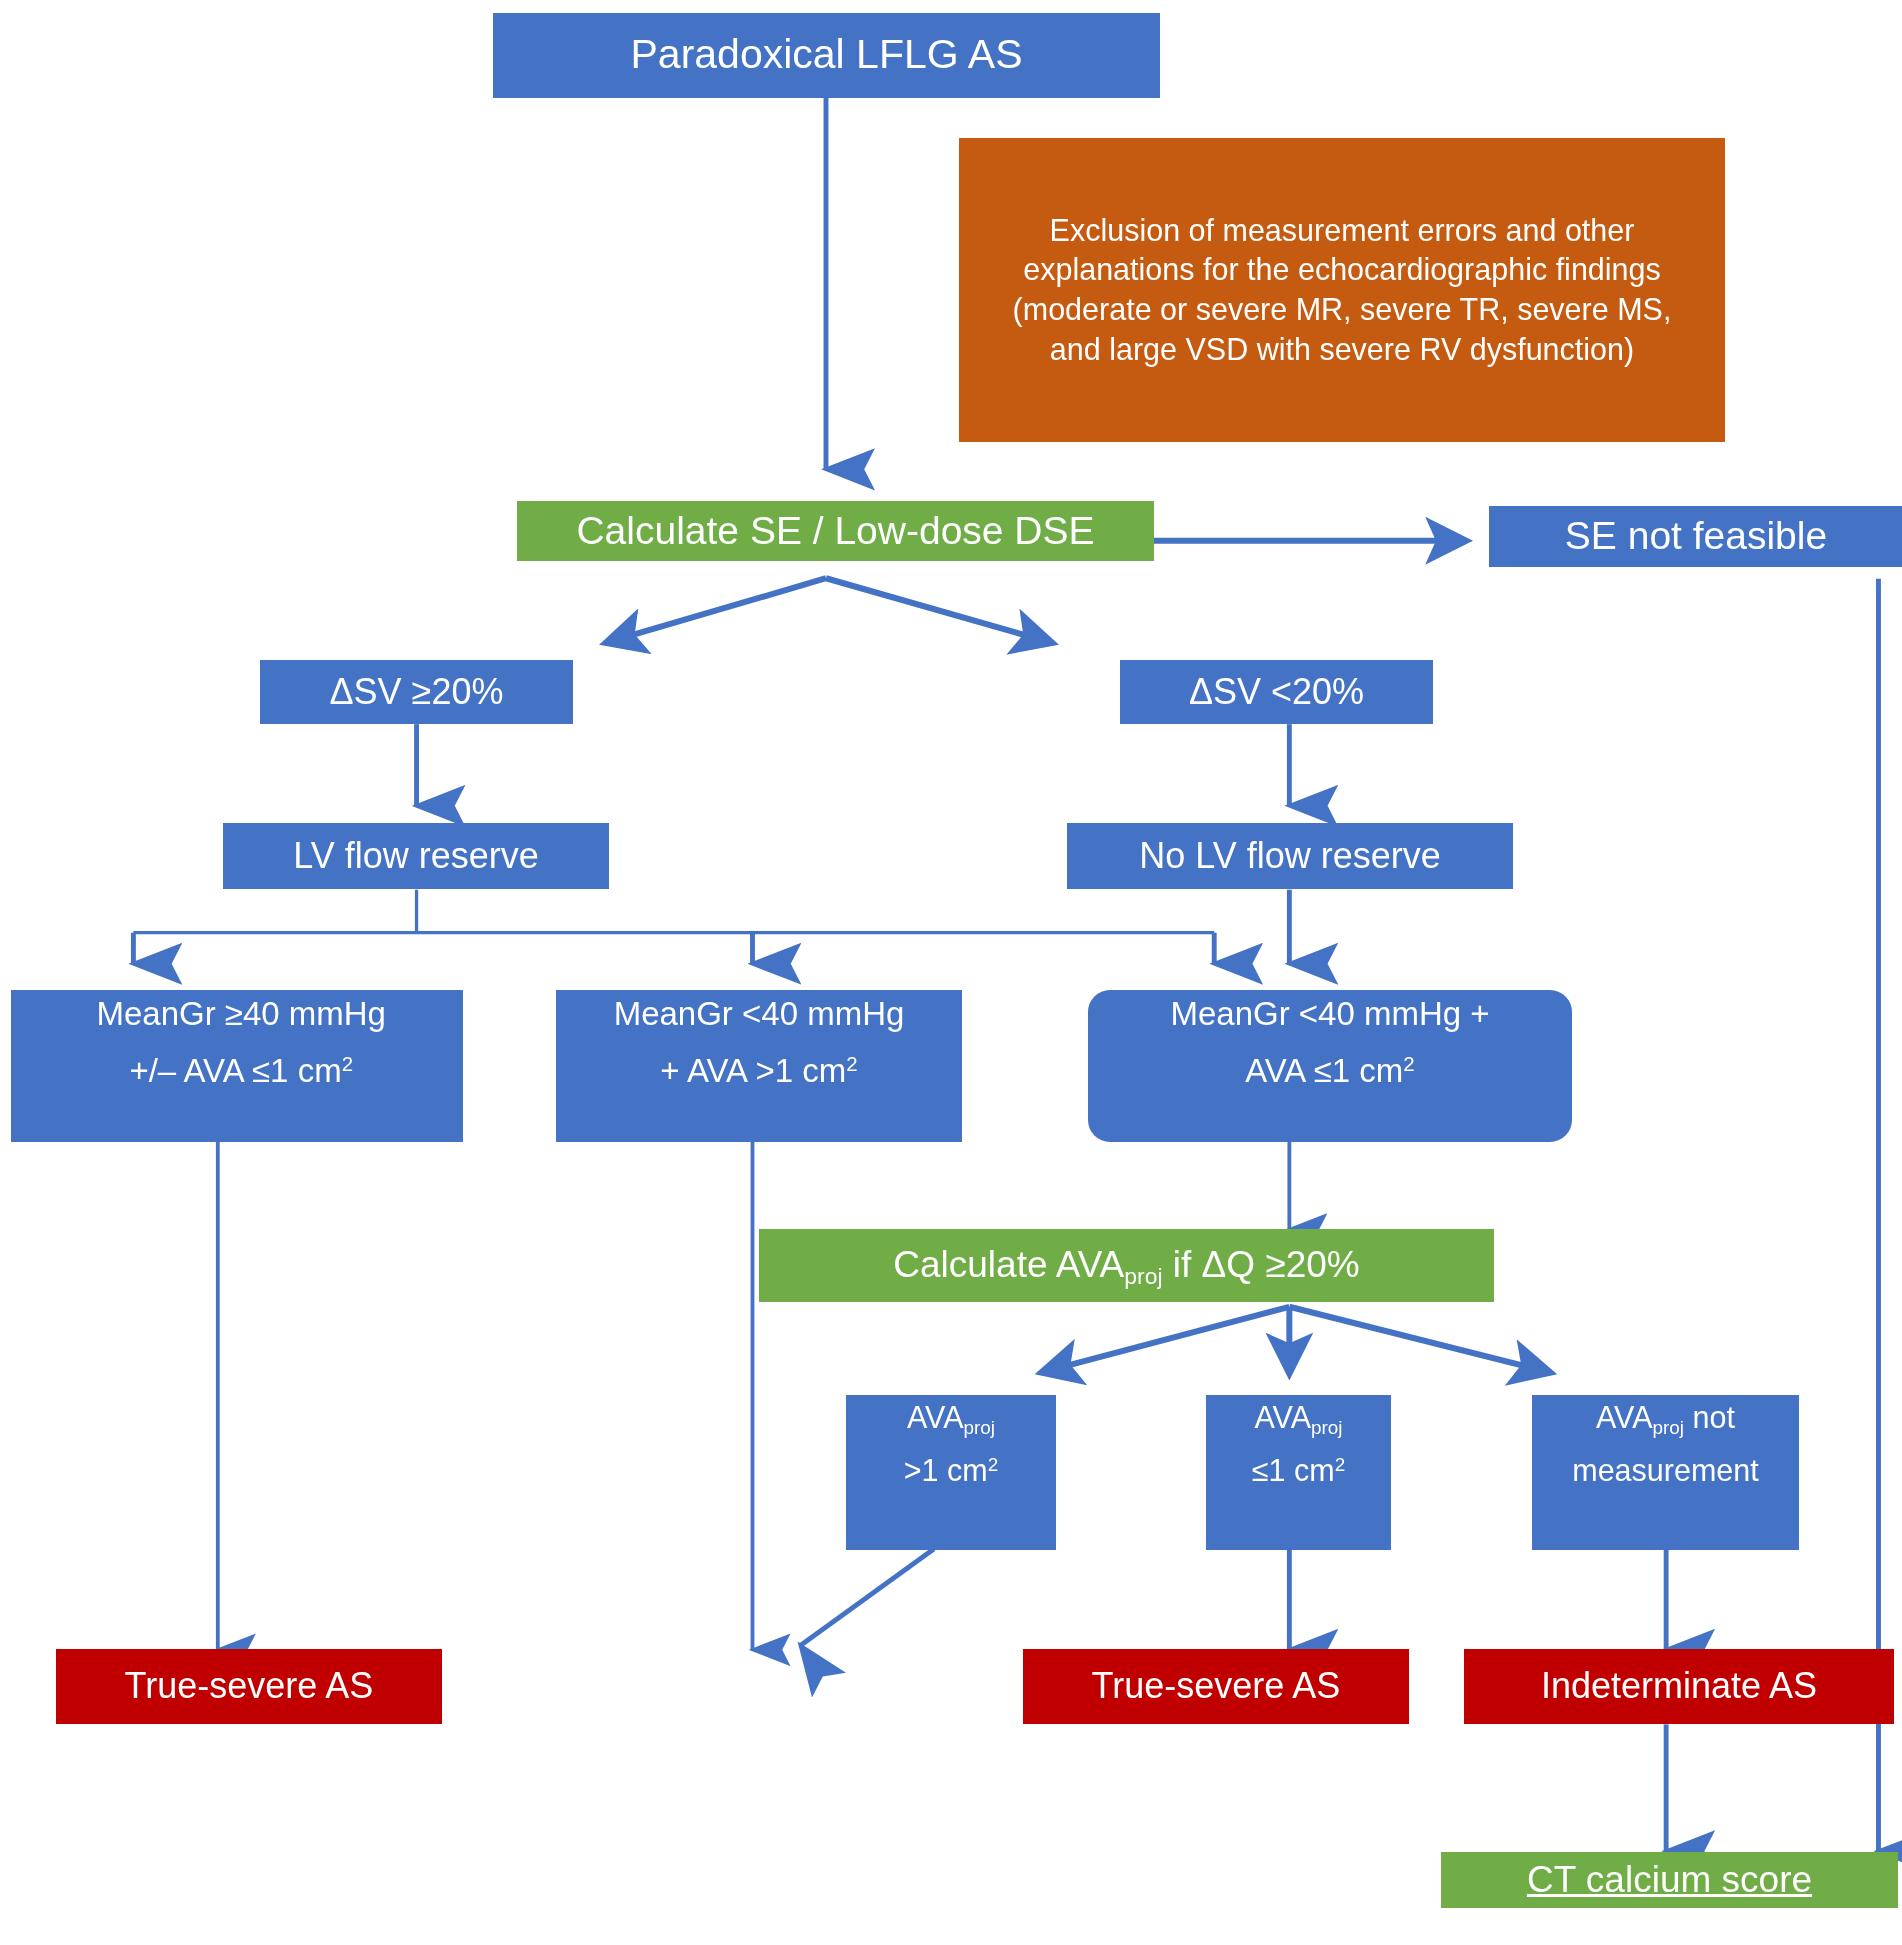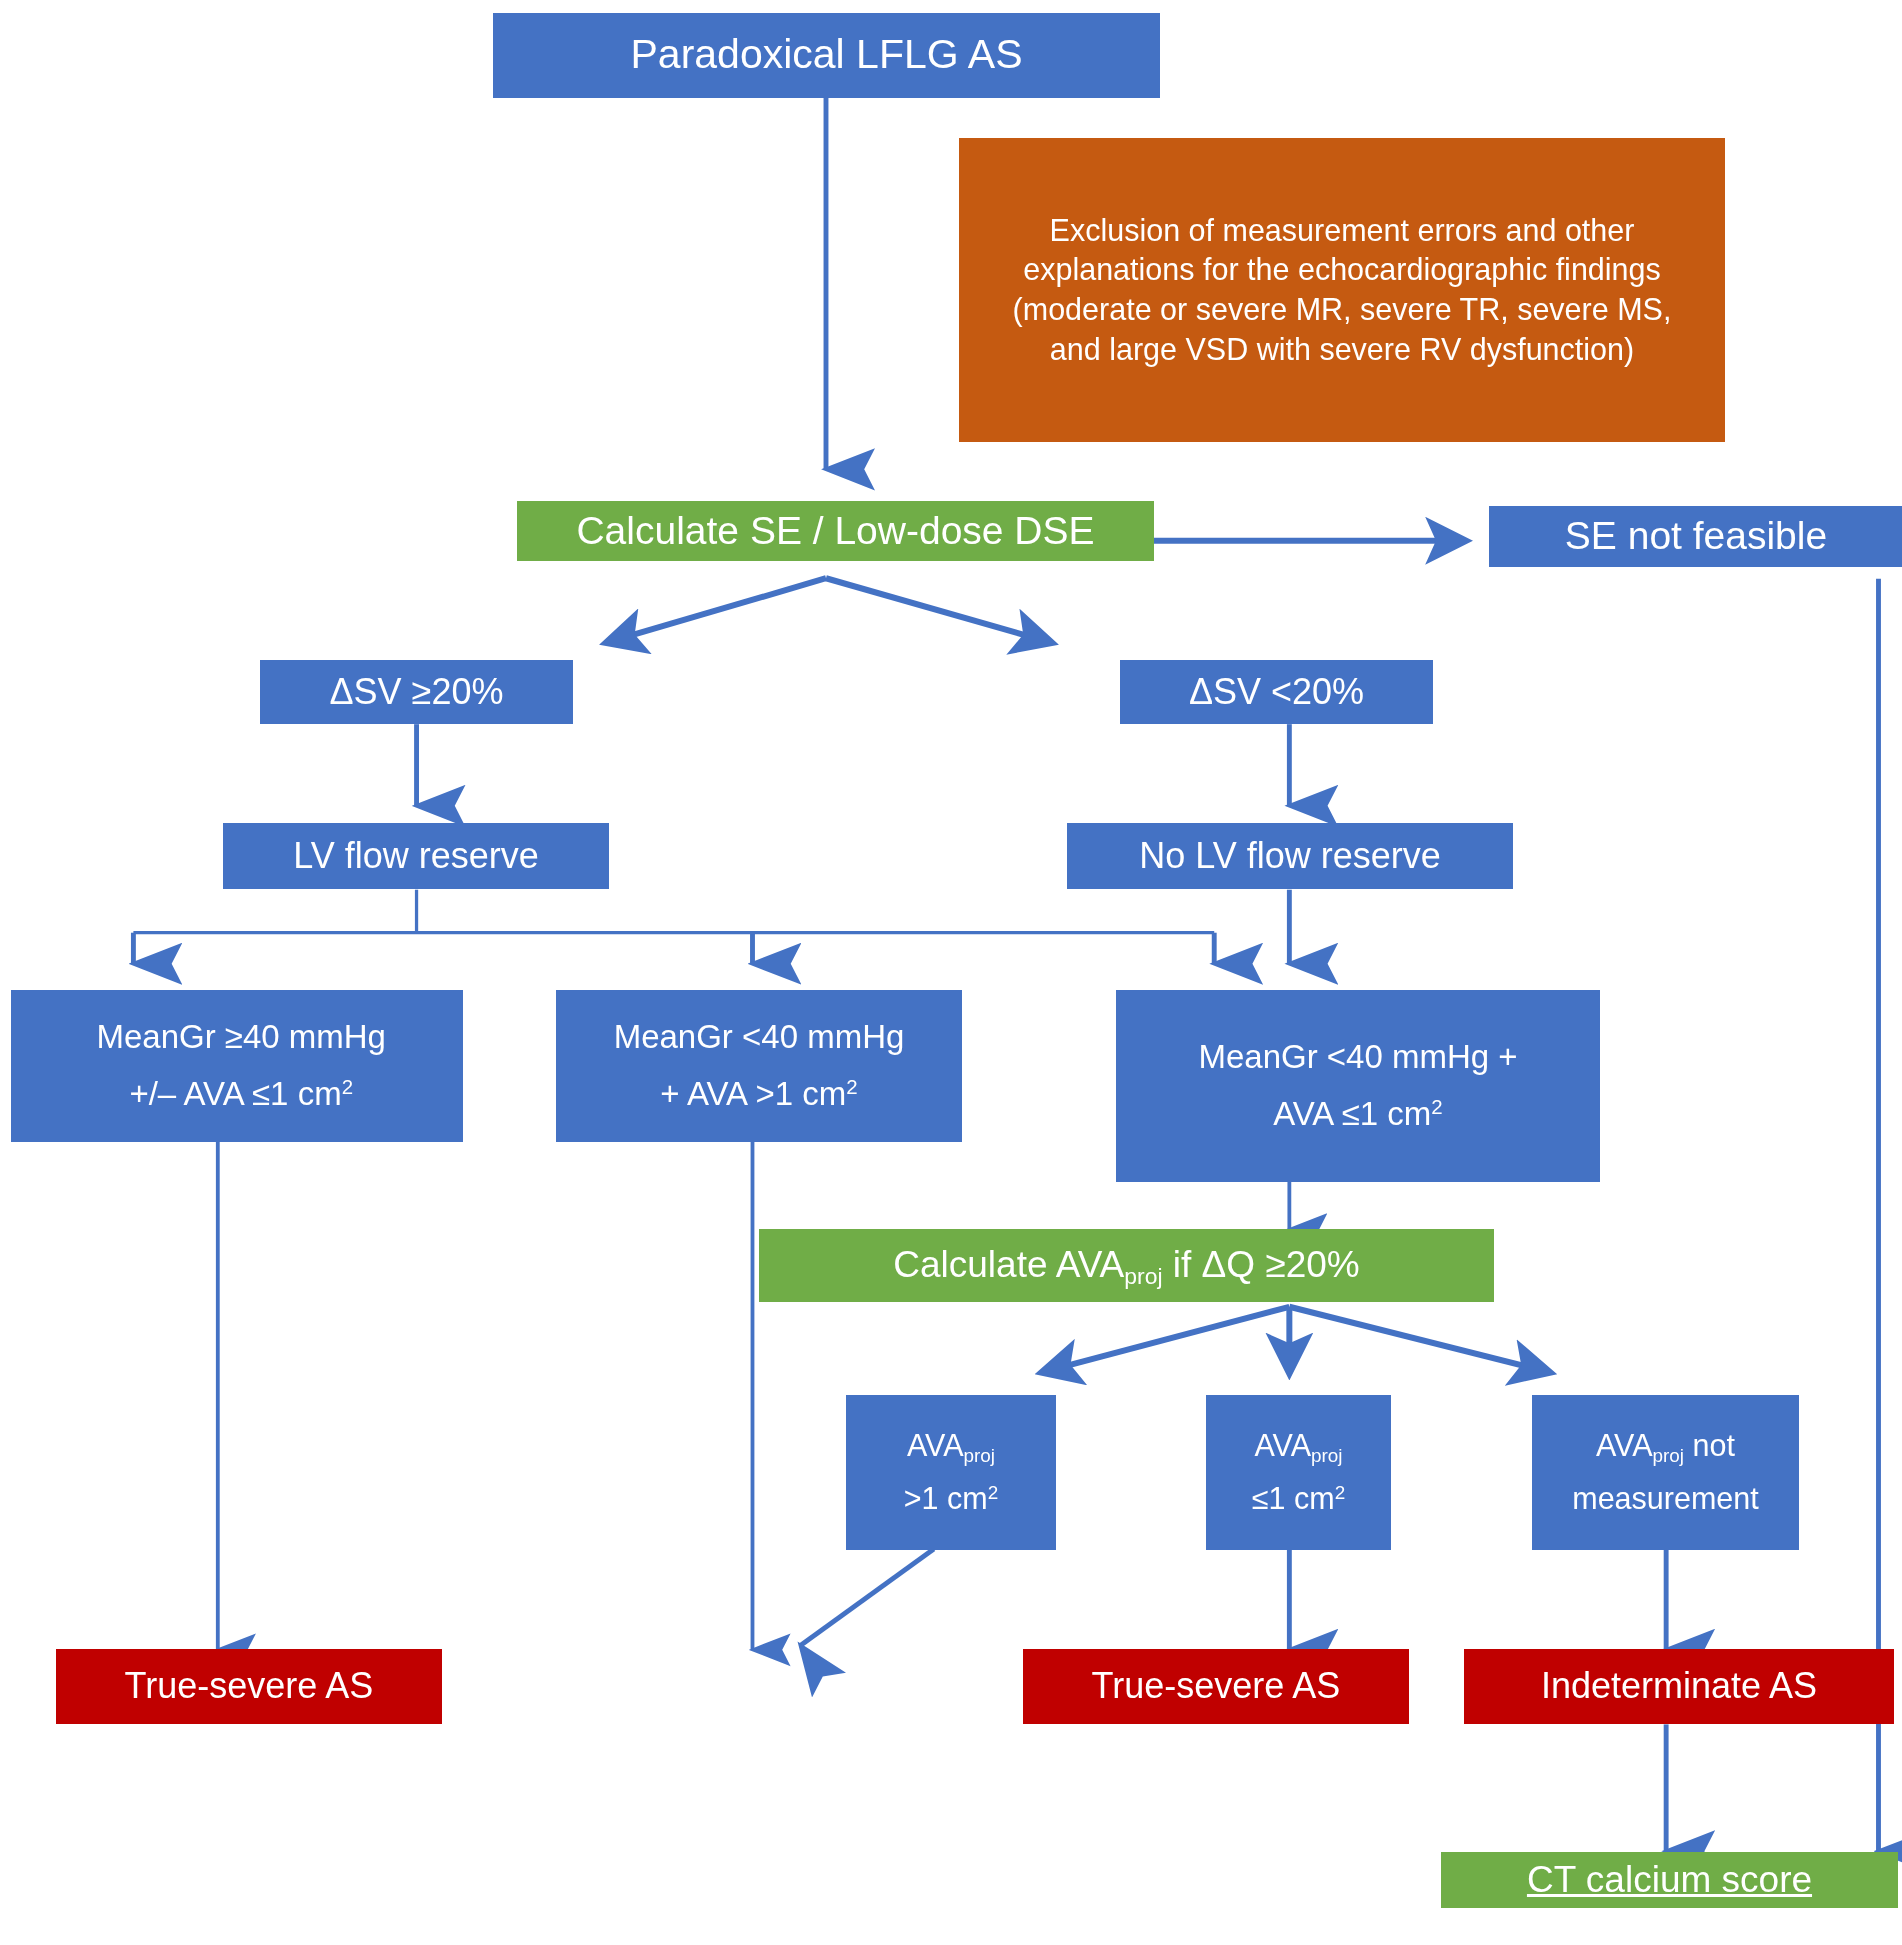--- a/index.html
+++ b/index.html
@@ -22,21 +22,21 @@
     left: 0;
     top: 0;
     width: 1903px;
     height: 1946px;
     pointer-events: none;
   }
   .node {
     position: absolute;
     display: flex;
     align-items: center;
-    justify-content: center;
+    justify-content: flex-start;
     text-align: center;
     color: #ffffff;
     line-height: 1.30;
     box-sizing: border-box;
     padding: 3.3px 7.6px;
     font-weight: 400;
   }
   .node .txt { width: 100%; }
   .node sub {
     font-size: 0.62em;
@@ -152,21 +152,21 @@
   <div class="node blue line2" style="left:11px; top:990px; width:452px; height:152px; font-size:33px; flex-direction:column;padding-left:16px;">
     <span class="txt">MeanGr ≥40 mmHg</span>
     <span class="txt"><span>+/– AVA ≤1 cm</span><sup>2</sup></span>
   </div>
 
   <div class="node blue line2" style="left:556px; top:990px; width:406px; height:152px; font-size:33px; flex-direction:column;">
     <span class="txt">MeanGr &lt;40 mmHg</span>
     <span class="txt"><span>+ AVA &gt;1 cm</span><sup>2</sup></span>
   </div>
 
-  <div class="node blue line2" style="left:1116px; top:990px; width:484px; height:192px; font-size:33px; flex-direction:column;">
+  <div class="node blue line2" style="left:1088px; top:990px; width:484px; height:152px; font-size:33px; flex-direction:column;border-radius:22px;">
     <span class="txt">MeanGr &lt;40 mmHg +</span>
     <span class="txt"><span>AVA ≤1 cm</span><sup>2</sup></span>
   </div>
 
   <div class="node green" style="left:759px; top:1229px; width:735px; height:73px; font-size:37px;">
     <span class="txt"><span>Calculate AVA</span><sub>proj</sub><span> if ΔQ ≥20%</span></span>
   </div>
 
   <div class="node blue line2" style="left:846px; top:1395px; width:210px; height:155px; font-size:30.5px; flex-direction:column;">
     <span class="txt"><span>AVA</span><sub>proj</sub><span></span></span>

